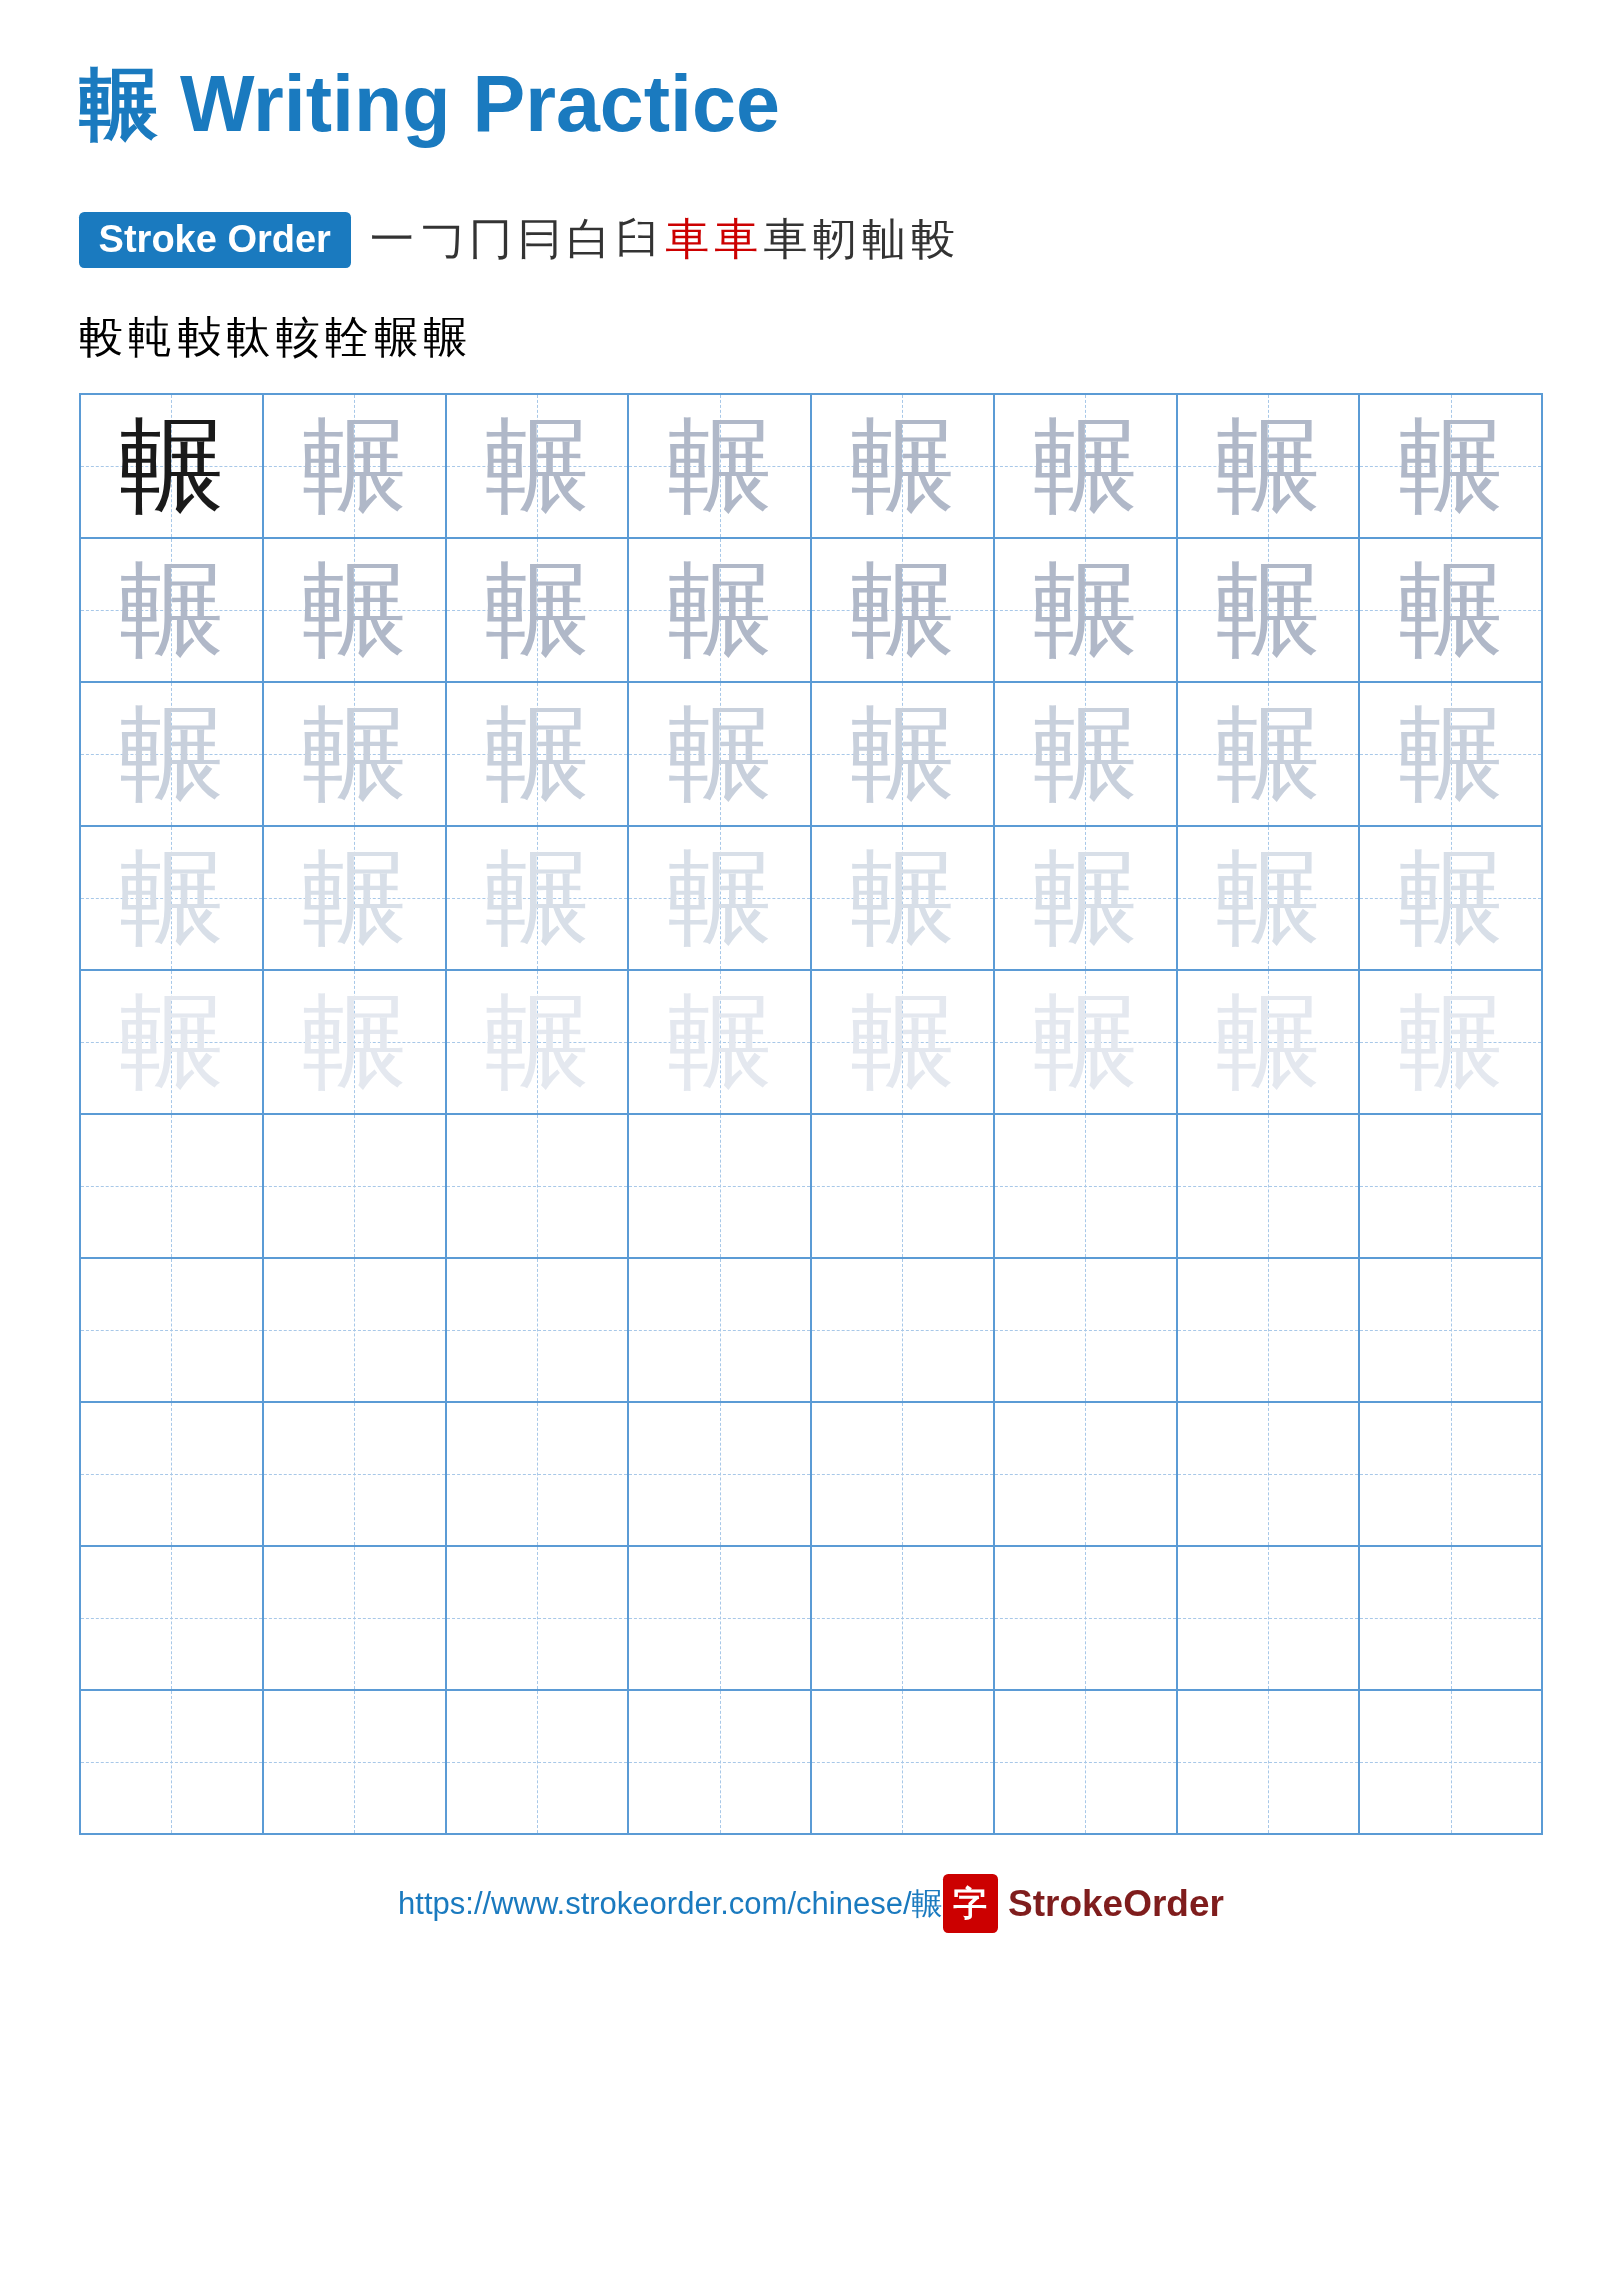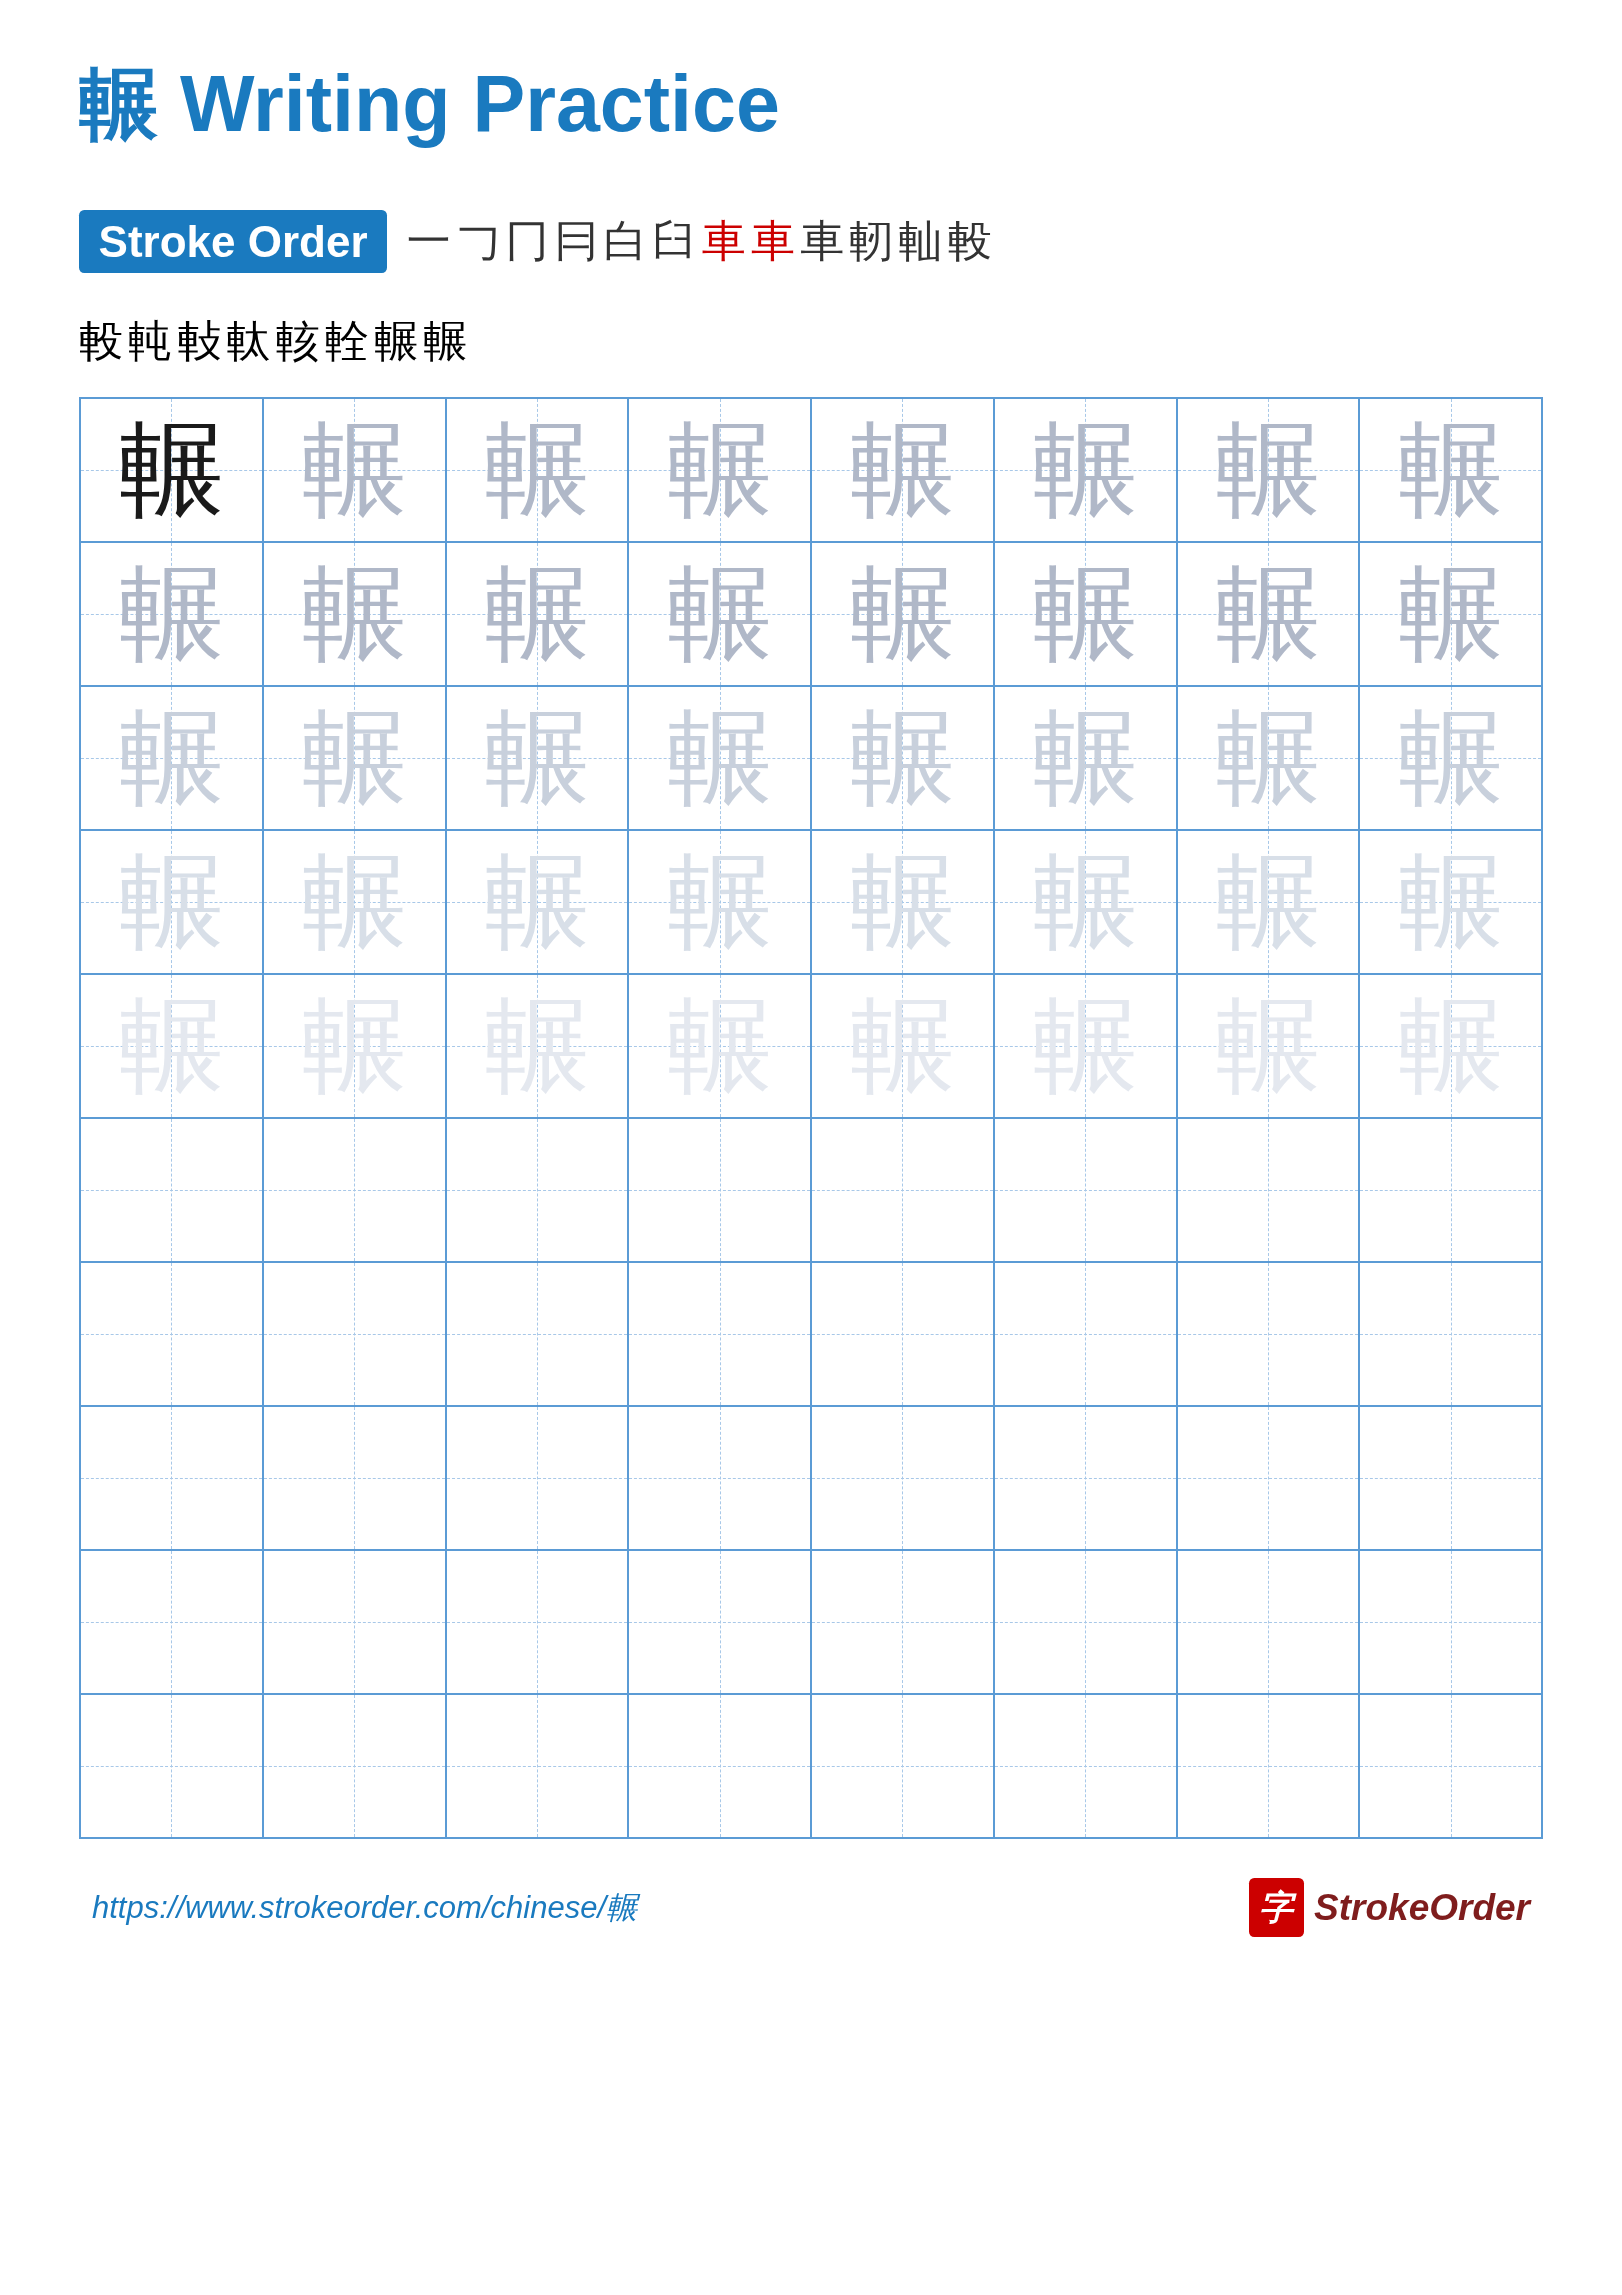--- a/index.html
+++ b/index.html
@@ -26,21 +26,21 @@
       display: flex;
       flex-wrap: wrap;
       align-items: center;
       margin-bottom: 39px;
       gap: 6.5px;
     }
 
     .stroke-order-badge {
       background: #1a7abf;
       color: white;
-      font-size: 44px;
+      font-size: 38px;
       font-family: Arial, sans-serif;
       font-weight: bold;
       padding: 6.5px 19.6px;
       border-radius: 5.2px;
       margin-right: 13px;
     }
 
     .stroke-chars {
       display: flex;
       flex-wrap: wrap;
@@ -117,25 +117,24 @@
     .char-light-3 {
       color: #d8dfe8;
     }
 
     .char-light-4 {
       color: #e4e8ef;
     }
 
     .footer {
       display: flex;
-      justify-content: space-between;
+      justify-content: center;
       align-items: center;
       margin-top: 39px;
       padding: 0 13px;
-      font-style: italic;
     }
 
     .footer-url {
       font-size: 31px;
       color: #1a7abf;
       font-family: Arial, sans-serif;
     }
 
     .footer-logo {
       display: flex;

